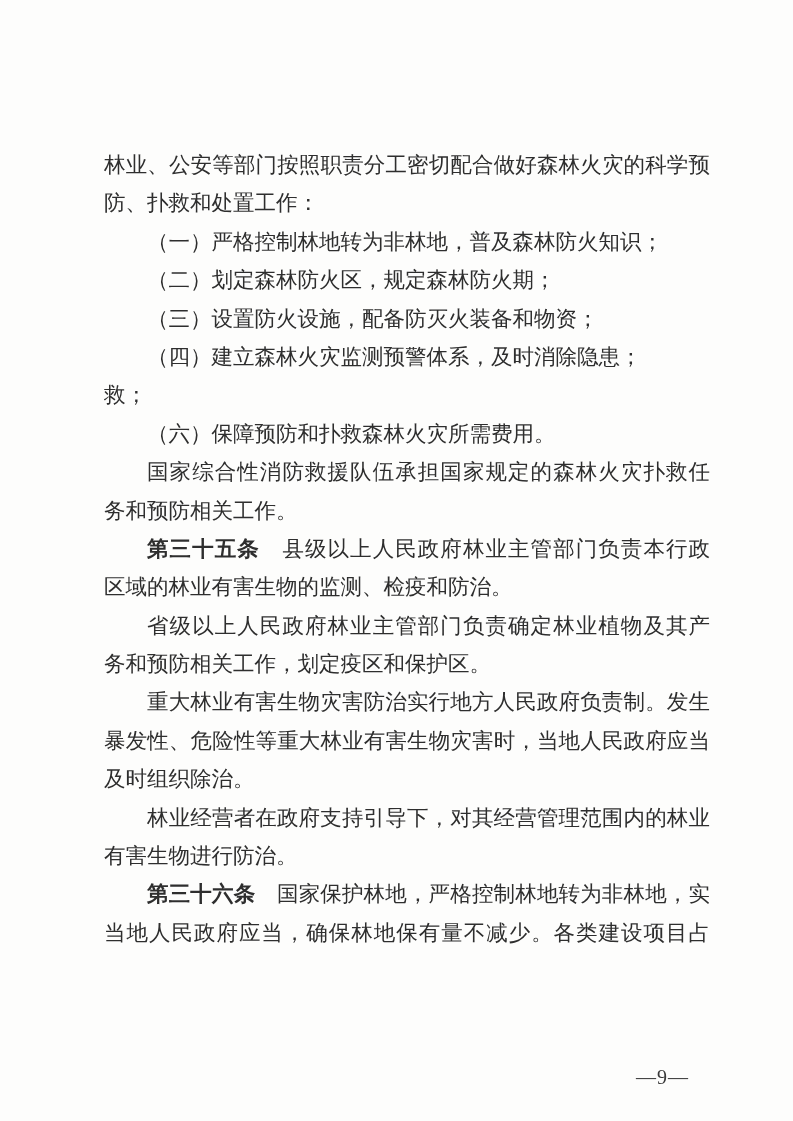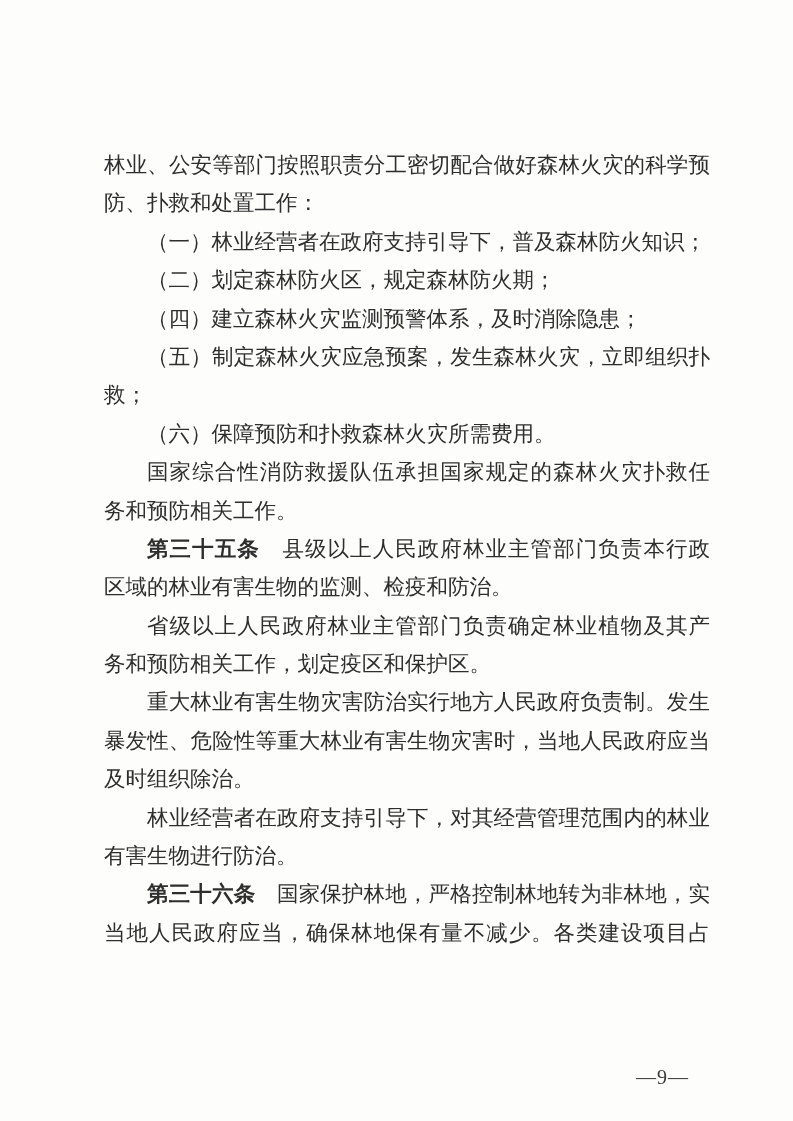--- a/index.html
+++ b/index.html
@@ -51,24 +51,24 @@
     letter-spacing: 1px;
   }
 </style>
 </head>
 <body>
 
 <div class="page">
   <div class="text-block">
       <p class="line justify"><span>林业、公安等部门按照职责分工密切配合做好森林火灾的科学预</span></p>
       <p class="line"><span>防、扑救和处置工作：</span></p>
-      <p class="line indent"><span>（一）林业经营者在政府支持引导下，普及森林防火知识；</span></p>
+      <p class="line indent"><span>（一）严格控制林地转为非林地，普及森林防火知识；</span></p>
       <p class="line indent"><span>（二）划定森林防火区，规定森林防火期；</span></p>
+      <p class="line indent"><span>（三）设置防火设施，配备防灭火装备和物资；</span></p>
       <p class="line indent"><span>（四）建立森林火灾监测预警体系，及时消除隐患；</span></p>
-      <p class="line indent justify"><span>（五）制定森林火灾应急预案，发生森林火灾，立即组织扑</span></p>
       <p class="line"><span>救；</span></p>
       <p class="line indent"><span>（六）保障预防和扑救森林火灾所需费用。</span></p>
       <p class="line indent justify"><span>国家综合性消防救援队伍承担国家规定的森林火灾扑救任</span></p>
       <p class="line"><span>务和预防相关工作。</span></p>
       <p class="line indent justify"><span class="article-no">第三十五条</span><span>　县级以上人民政府林业主管部门负责本行政</span></p>
       <p class="line"><span>区域的林业有害生物的监测、检疫和防治。</span></p>
       <p class="line indent justify"><span>省级以上人民政府林业主管部门负责确定林业植物及其产</span></p>
       <p class="line"><span>务和预防相关工作，划定疫区和保护区。</span></p>
       <p class="line indent justify"><span>重大林业有害生物灾害防治实行地方人民政府负责制。发生</span></p>
       <p class="line justify"><span>暴发性、危险性等重大林业有害生物灾害时，当地人民政府应当</span></p>

